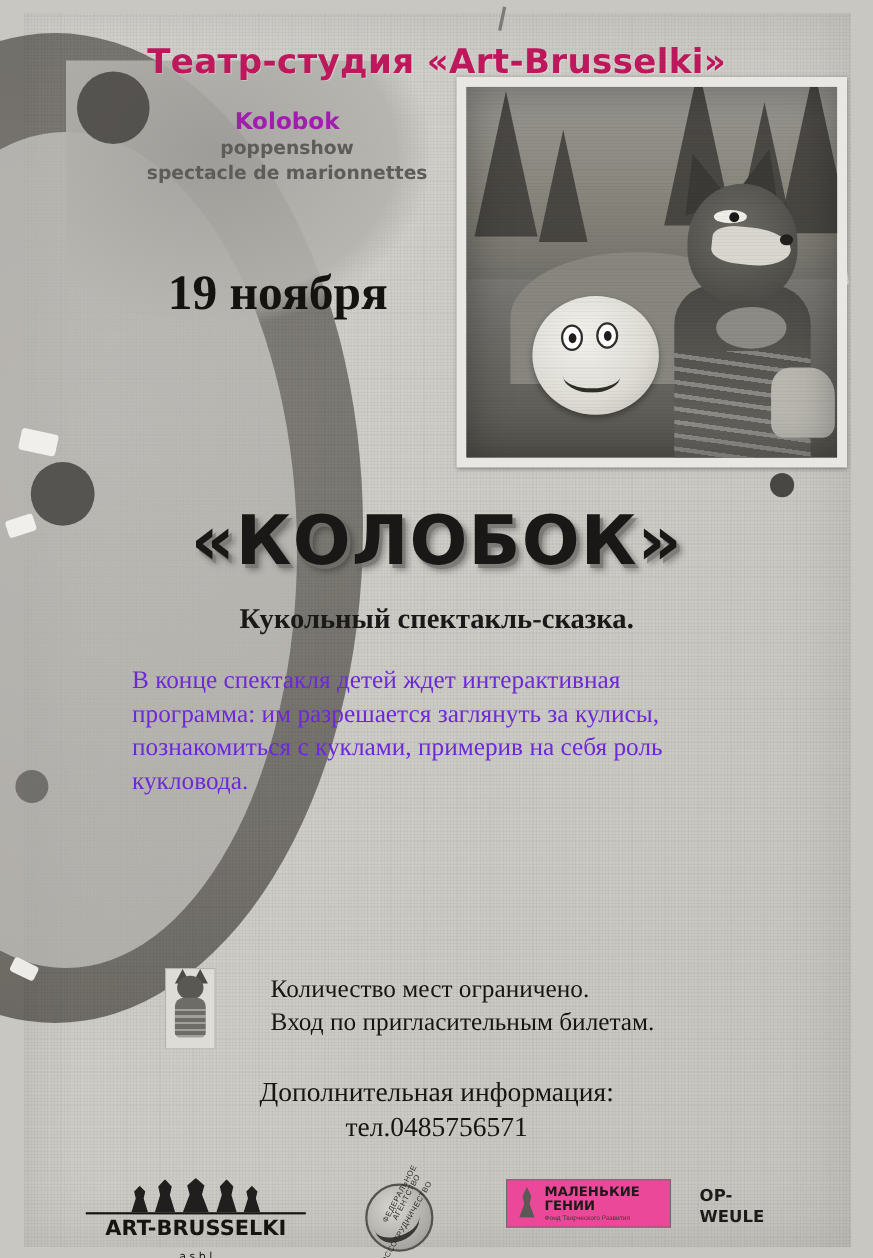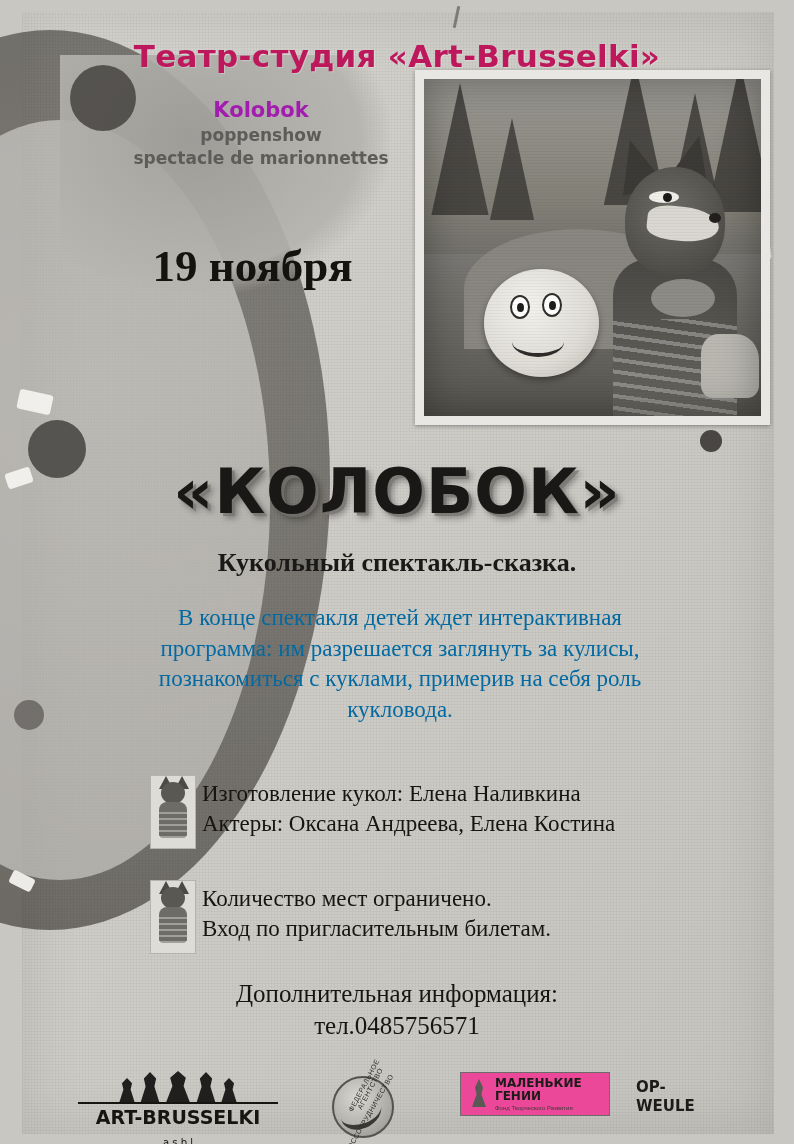--- a/index.html
+++ b/index.html
@@ -275,35 +275,34 @@
     font-family: "Liberation Serif", serif;
     font-weight: bold;
     font-size: 26px;
     color: #1b1917;
   }
   .descr {
     position: absolute;
     left: 120px;
     top: 603px;
     width: 560px;
-    text-align: center;
     font-family: "Liberation Serif", serif;
     font-size: 23px;
     line-height: 1.33;
-    color: #0369a1;
+    color: #6d28d9;
   }
 
   
   .credit-row {
     position: absolute;
     display: flex;
     align-items: flex-start;
   }
   .credit-row.r1 { left: 150px; top: 775px; }
-  .credit-row.r2 { left: 150px; top: 880px; }
+  .credit-row.r2 { left: 150px; top: 880px; gap: 44px; }
   .thumb {
     width: 44px;
     height: 72px;
     flex: 0 0 auto;
     margin-right: 6px;
     background: #dedcd6;
     border: 1px solid #b5b3ad;
     position: relative;
     overflow: hidden;
   }
@@ -494,33 +493,20 @@
   </div>
 
   <div class="date-block">
     <div class="d1">19 ноября</div>
   </div>
 
   <div class="main-title">«КОЛОБОК»</div>
   <div class="subtitle">Кукольный спектакль-сказка.</div>
   <div class="descr">В конце спектакля детей ждет интерактивная программа: им разрешается заглянуть за кулисы, познакомиться с куклами, примерив на себя роль кукловода.</div>
 
-  <div class="credit-row r1">
-    <div class="thumb">
-      <div class="fig-ear l"></div>
-      <div class="fig-ear r"></div>
-      <div class="fig-head"></div>
-      <div class="fig-body"></div>
-      <div class="fig-stripes"></div>
-    </div>
-    <div class="credit-text">
-      <div>Изготовление кукол: Елена Наливкина</div>
-      <div>Актеры: Оксана Андреева, Елена Костина</div>
-    </div>
-  </div>
 
   <div class="credit-row r2">
     <div class="thumb">
       <div class="fig-ear l"></div>
       <div class="fig-ear r"></div>
       <div class="fig-head"></div>
       <div class="fig-body"></div>
       <div class="fig-stripes"></div>
     </div>
     <div class="credit-text">

